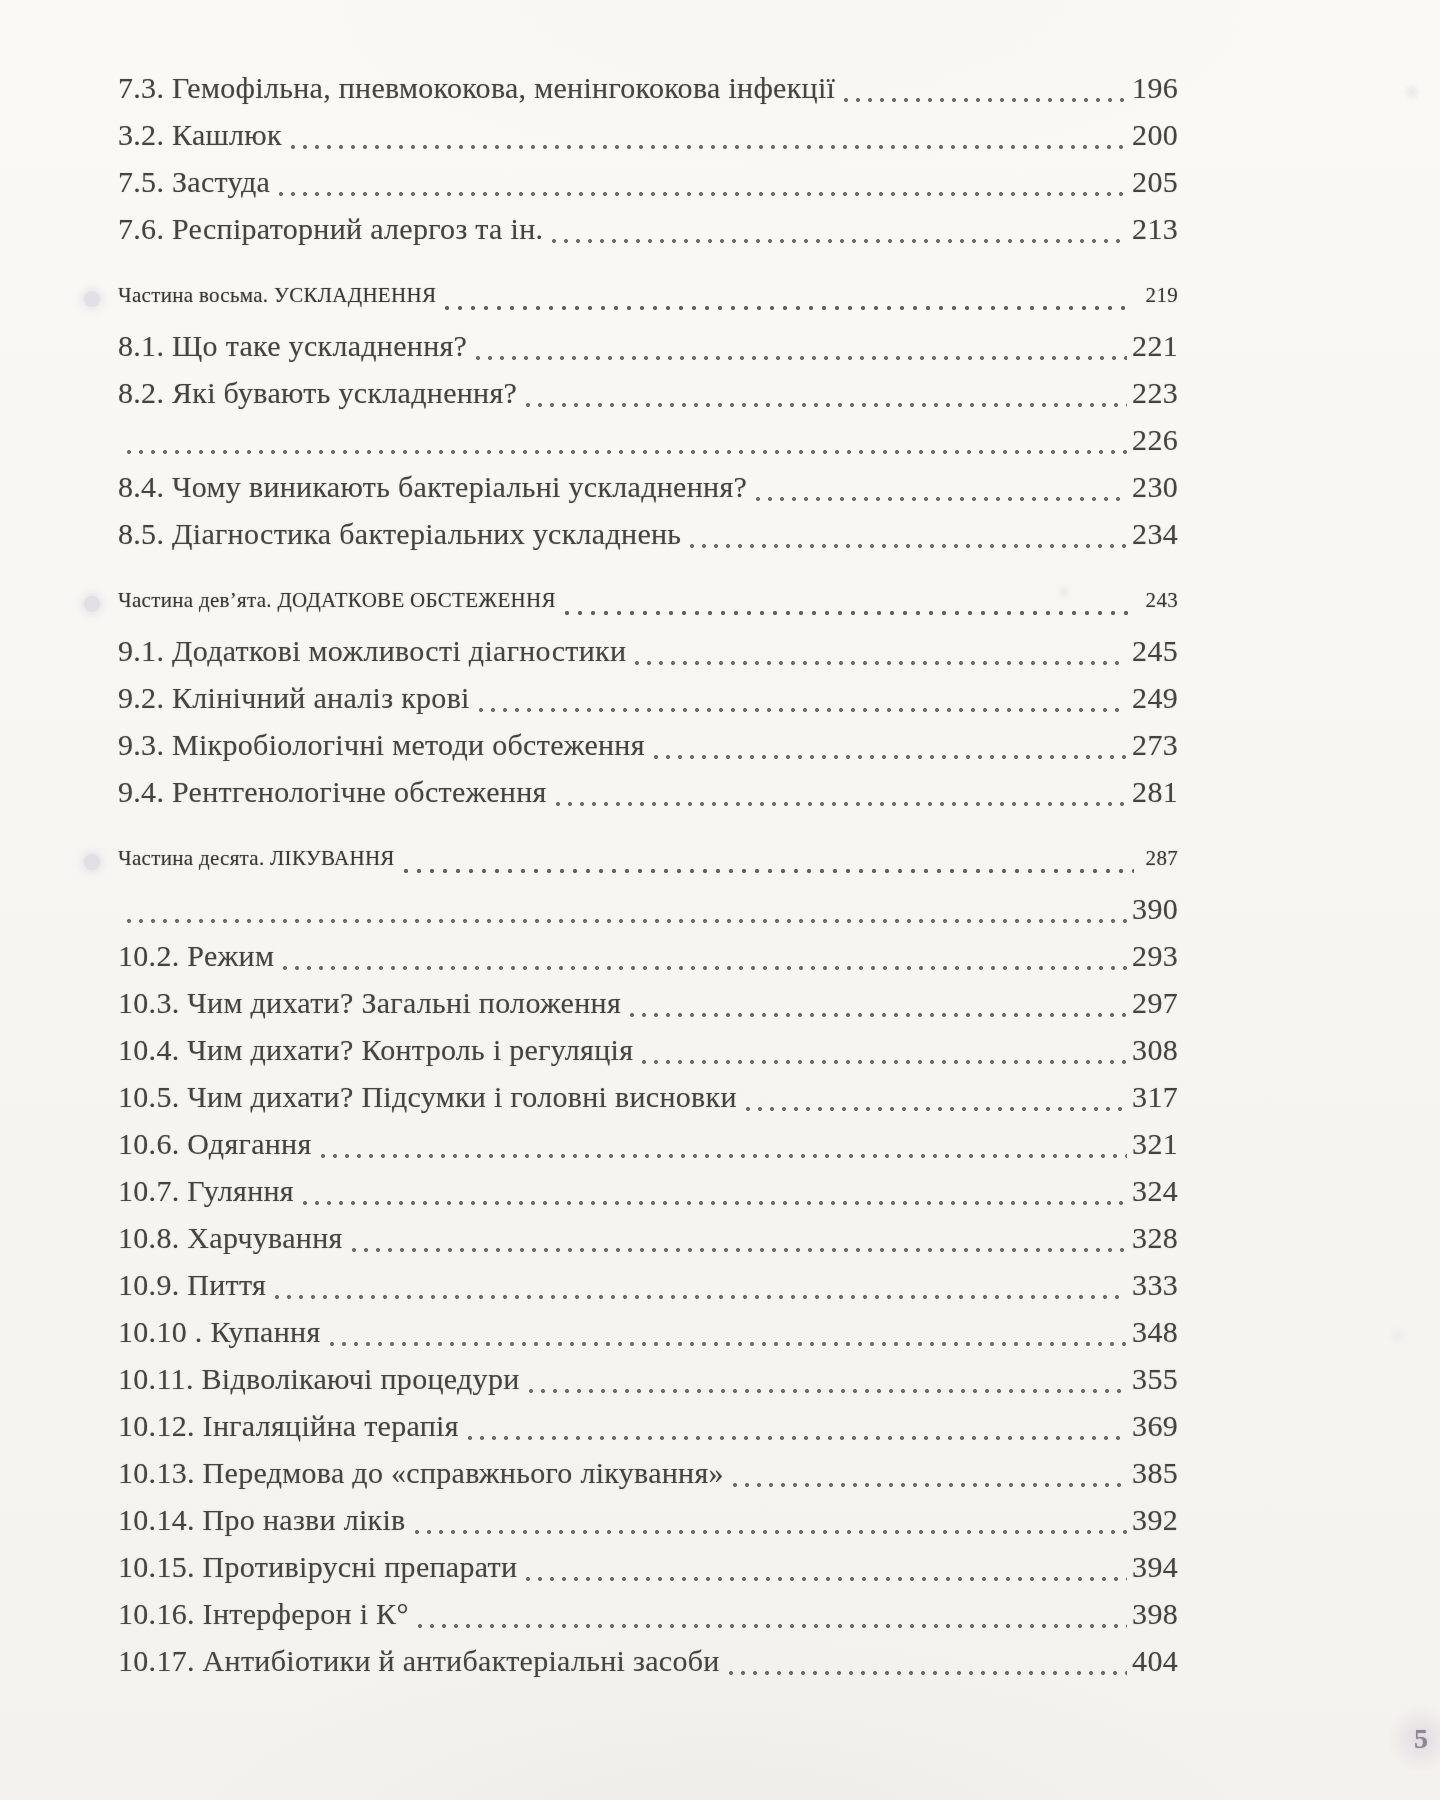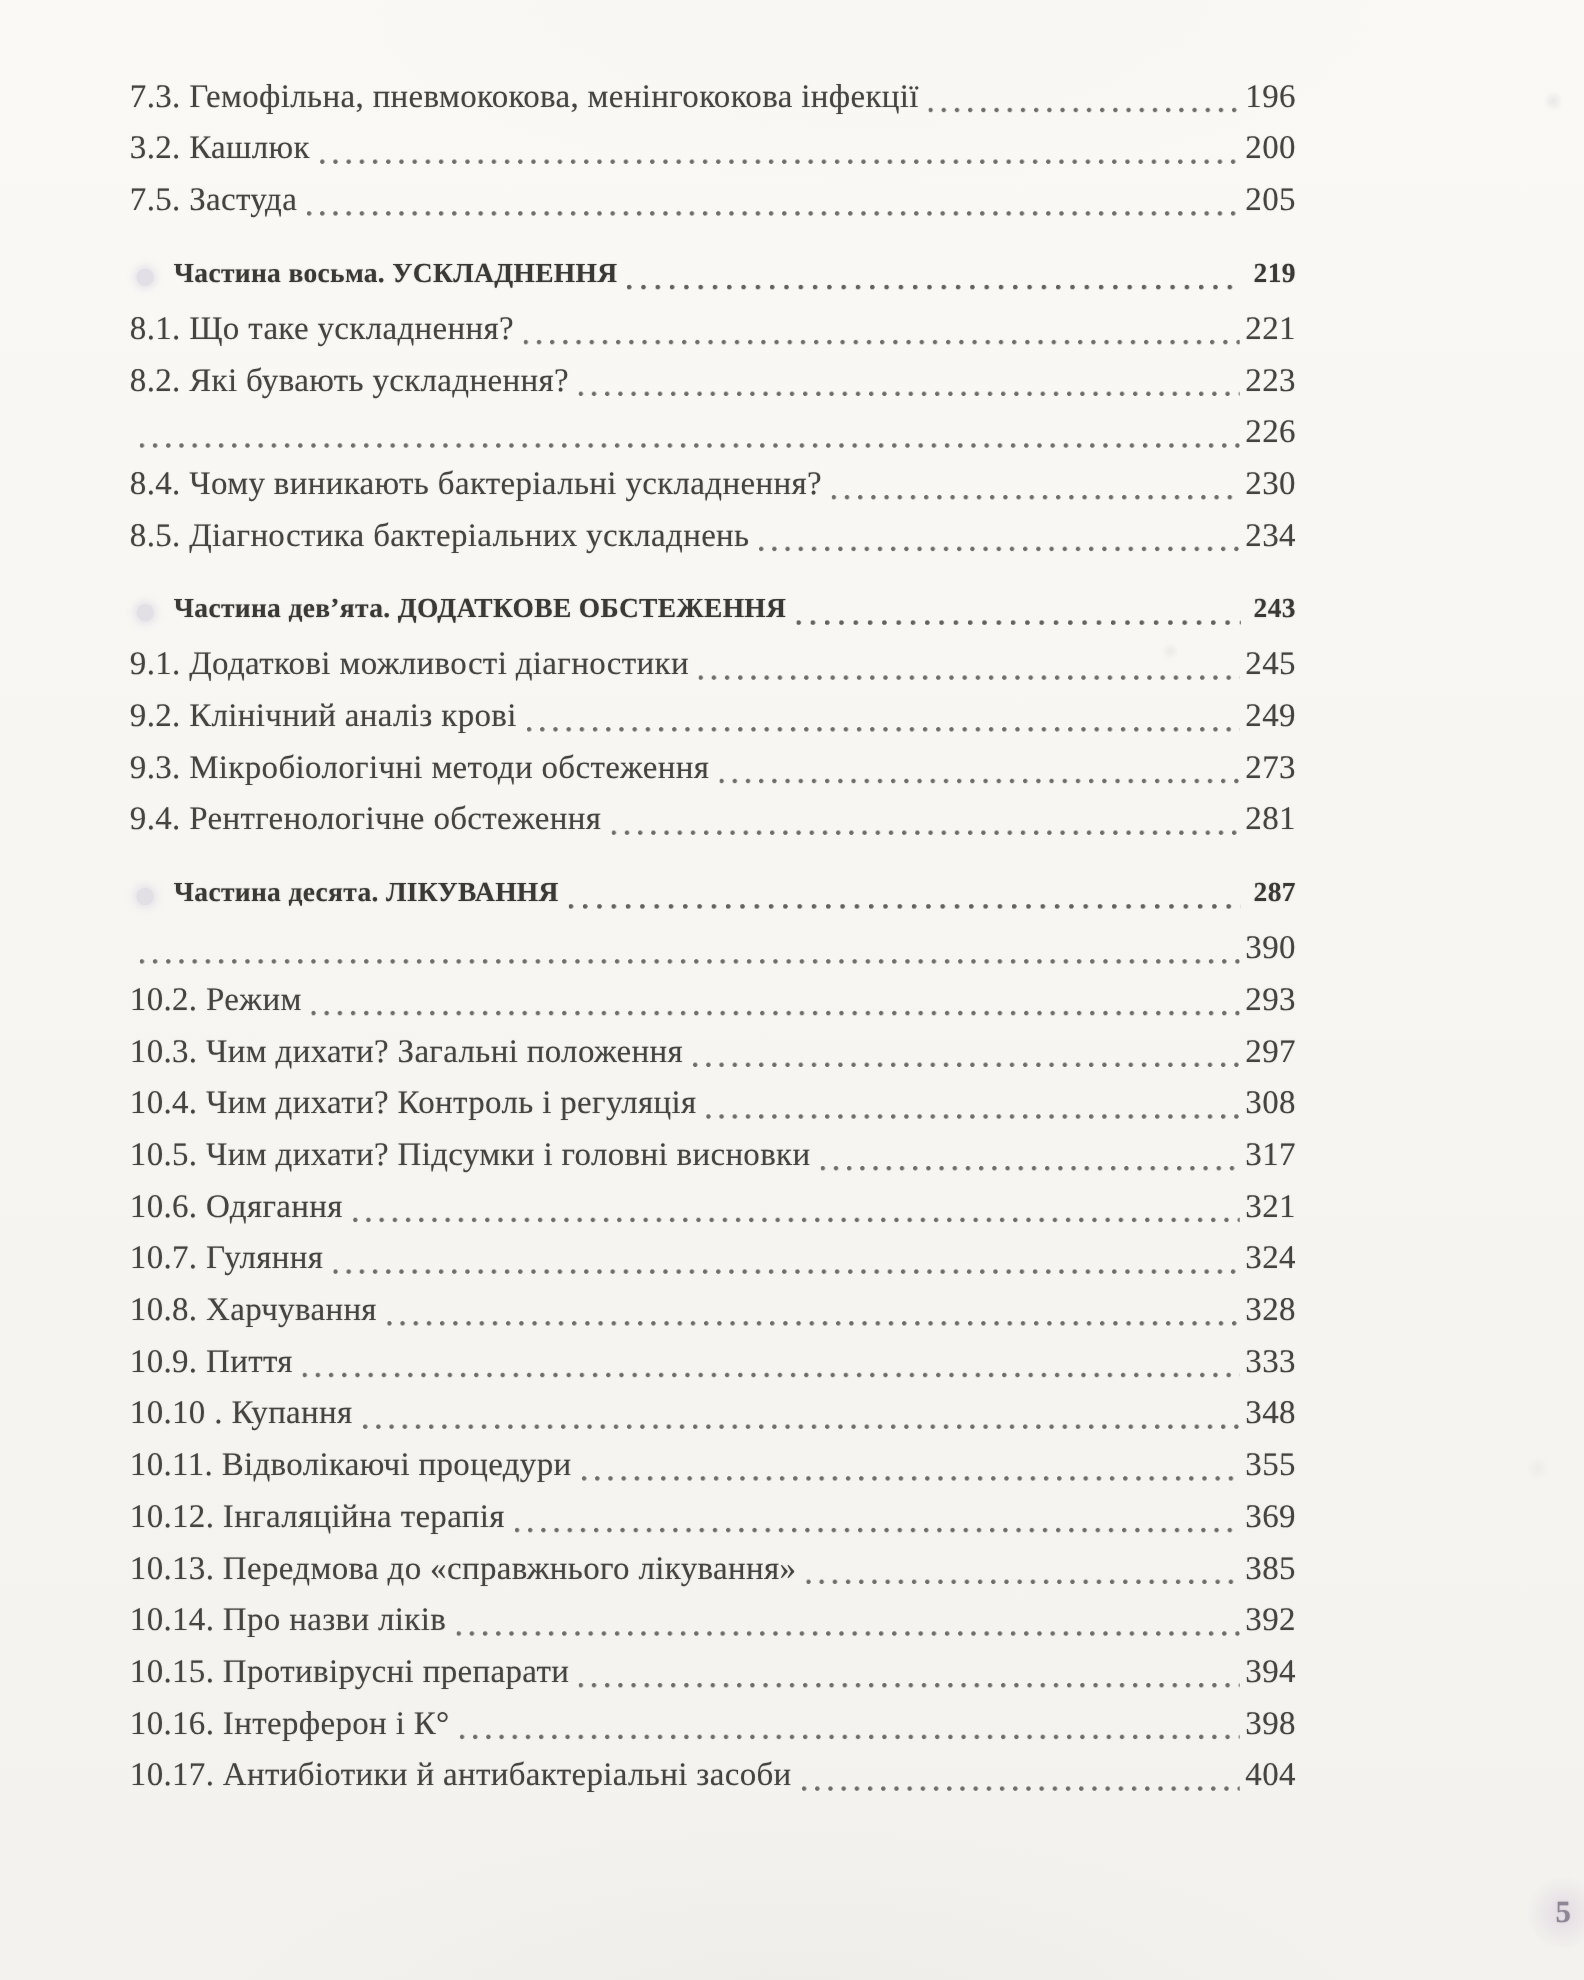--- a/index.html
+++ b/index.html
@@ -60,25 +60,24 @@
     background-size: 12px 4px;
     background-repeat: repeat-x;
     background-position: left bottom;
   }
   .row .pageno {
     white-space: nowrap;
   }
   .row.heading {
     margin-top: 20px;
     margin-bottom: 3px;
-    font-weight: bold;
-    font-size: 25px;
+    font-weight: normal;
+    font-size: 21px;
     color: var(--heading-ink, #3a3935);
     text-shadow: 0 0 1.4px rgba(58,57,53,0.4);
-    margin-left: 40px;
   }
   .row.heading .dots {
     margin-right: 12px;
     background-image: radial-gradient(circle at 2px 2px, rgba(62,61,57,0.8) 1.8px, rgba(62,61,57,0) 2.4px);
     background-size: 13px 4px;
   }
   .bullet {
     position: absolute;
     left: -34px;
     top: 19px;
@@ -122,20 +121,26 @@
     <span class="label">3.2. Кашлюк</span>
     <span class="dots"></span>
     <span class="pageno">200</span>
   </div>
       <div class="row">
 
     <span class="label">7.5. Застуда</span>
     <span class="dots"></span>
     <span class="pageno">205</span>
   </div>
+      <div class="row">
+
+    <span class="label">7.6. Респіраторний алергоз та ін.</span>
+    <span class="dots"></span>
+    <span class="pageno">213</span>
+  </div>
       <div class="row heading">
     <span class="bullet"></span>
     <span class="label">Частина восьма. УСКЛАДНЕННЯ</span>
     <span class="dots"></span>
     <span class="pageno">219</span>
   </div>
       <div class="row">
 
     <span class="label">8.1. Що таке ускладнення?</span>
     <span class="dots"></span>

